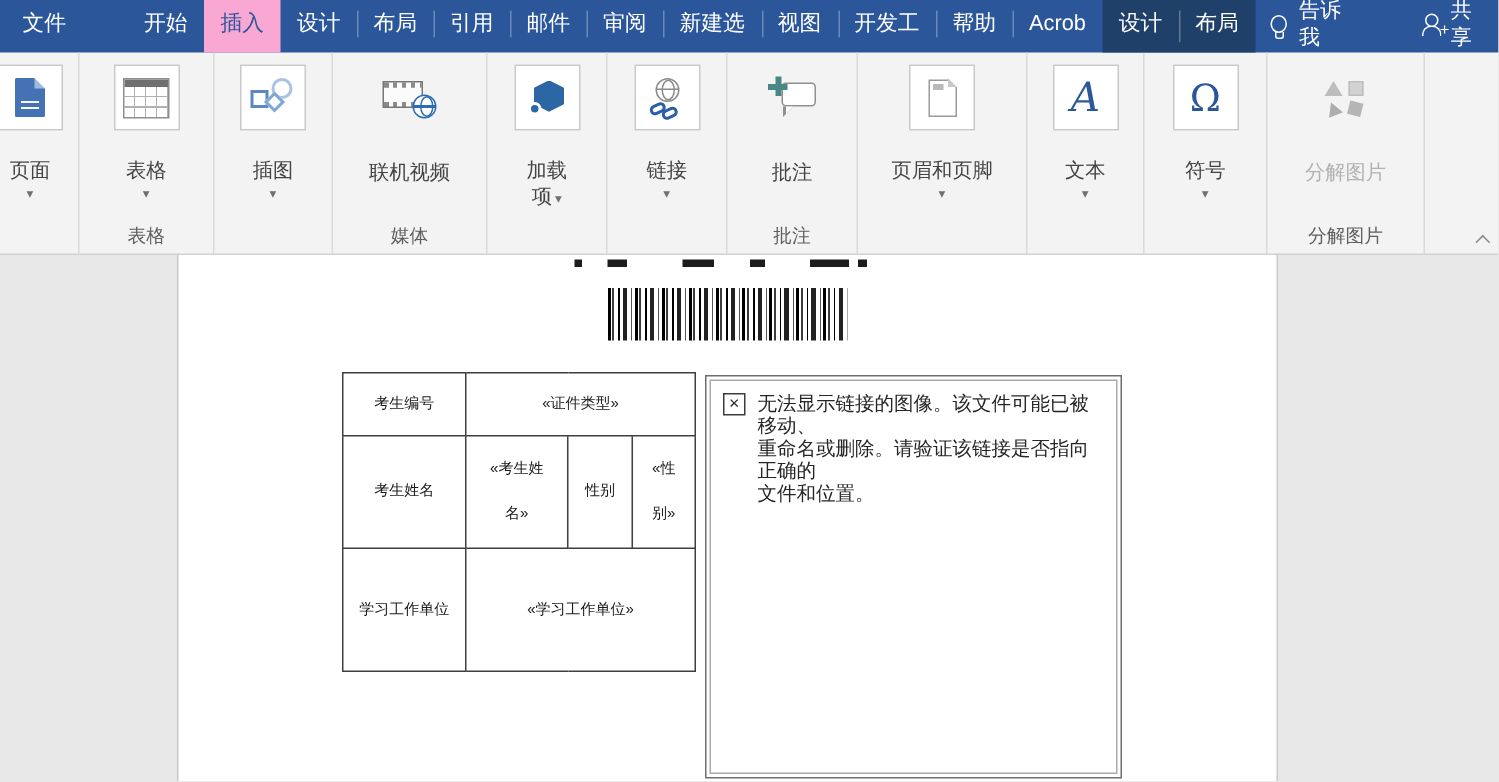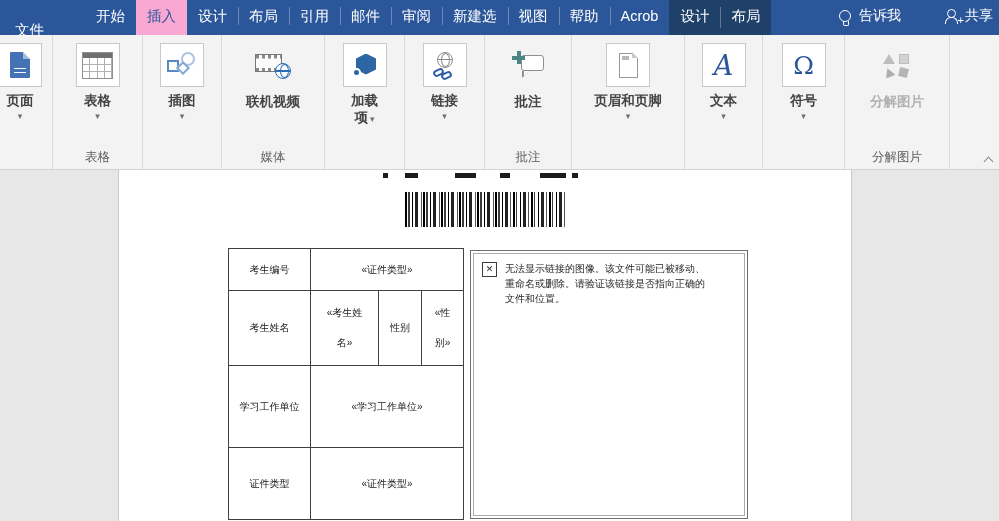--- a/index.html
+++ b/index.html
@@ -6,21 +6,21 @@
   html,body { width:999px; height:521px; overflow:hidden;
     font-family:"Liberation Sans","DejaVu Sans",sans-serif; background:#e7e7e7; }
 
   
   .tabbar { height:32px; background:#2b579a; display:flex; align-items:flex-start;
     position:relative; z-index:5; }
   .tab { height:32px; line-height:33px; padding:0 11px; color:#fff; font-size:14.5px;
     white-space:nowrap; cursor:default; position:relative; }
   .tab.sep::before { content:""; position:absolute; left:0; top:7px; bottom:7px;
     width:1px; background:rgba(255,255,255,.3); }
-  .tab.file { padding:14px 15px; margin-right:26px; }
+  .tab.file { padding:0 15px; margin-right:26px; }
   .tab.active { background:#f9a8d4; color:#2b579a; height:35px; z-index:7; }
   .ctx { display:flex; background:#1f4068; height:35px; z-index:6; }
   .ctx .tab { height:35px; }
   .tellme { margin-left:auto; display:flex; align-items:center; gap:8px; height:32px;
     padding:0 10px; color:#fff; font-size:14px; }
   .share { display:flex; align-items:center; gap:5px; height:32px; padding:0 6px 0 10px;
     margin-left:24px; color:#fff; font-size:14px; }
   .bulb { width:12px; height:12px; border:1.5px solid #fff; border-radius:50%; position:relative; }
   .bulb::after { content:""; position:absolute; left:2.6px; bottom:-5px; width:4px; height:4px;
     border:1.5px solid #fff; border-top:none; border-radius:0 0 2px 2px; }
@@ -35,21 +35,21 @@
   .ribbon { height:138px; background:#f3f3f4; border-top:3px solid #2b579a;
     border-bottom:1px solid #d2d2d2; display:flex; position:relative; z-index:1; }
   .grp { position:relative; height:100%; border-right:1px solid #dadada;
     display:flex; flex-direction:column; align-items:center; overflow:hidden; }
   .glabel { position:absolute; bottom:3px; left:0; right:0; text-align:center;
     font-size:12.5px; color:#5e5e5e; white-space:nowrap; }
   .rbtn { display:flex; flex-direction:column; align-items:center; cursor:default; }
   .icon-box { width:44px; height:44px; border:1px solid #c9c9c9; background:#fff;
     margin-top:8px; display:flex; align-items:center; justify-content:center; }
   .icon-plain { height:46px; margin-top:7px; display:flex; align-items:center; justify-content:center; }
-  .rlabel { margin-top:5px; font-size:13.5px; color:#444; text-align:center; line-height:17px;font-weight:bold; }
+  .rlabel { margin-top:18px; font-size:13.5px; color:#444; text-align:center; line-height:17px; }
   .rlabel.gray { color:#b1b1b1; }
   .arrow { font-size:9px; color:#707070; margin-top:3px; line-height:8px; }
   .wraplbl { width:36px; }
   .wraplbl .arrow-inline { font-size:9px; color:#707070; margin-left:2px; }
 
   
   .icon-pagefile { width:20px; height:26px; background:#4472b4; border-radius:1px; position:relative; }
   .icon-pagefile::before { content:""; position:absolute; top:0; right:0; border-style:solid;
     border-width:0 7px 7px 0; border-color:#fff #fff #9db9dd #9db9dd; }
   .icon-pagefile::after { content:""; position:absolute; left:4px; right:4px; top:14px; height:7px;
@@ -146,36 +146,37 @@
   table.doctable td { border:1px solid #3f3f3f; text-align:center; vertical-align:middle;
     line-height:30px; padding:0 8px; background:#fff; }
   tr.r1 { height:42px; } tr.r2 { height:75px; } tr.r3 { height:82px; } tr.r4 { height:72px; }
 
   .errpanel { position:absolute; left:470px; top:80px; width:278px; height:269px;
     border:1px solid #6e6e6e; background:#fff; }
   .errinner { position:absolute; left:2px; top:2px; right:2px; bottom:2px;
     border:1px solid #ababab; display:flex; align-items:flex-start; padding:7px 6px; }
   .errx { width:15px; height:15px; border:1px solid #3c3c3c; color:#2a2a2a; font-size:9px;
     line-height:13px; text-align:center; flex:0 0 auto; margin:1px 8px 0 2px; }
-  .errtext { font-size:10px; line-height:15px; color:#262626; white-space:pre-line; }
+  .errtext { font-size:13px; line-height:15px; color:#262626; white-space:pre-line; }
 </style>
 </head>
 <body>
 
 <div class="tabbar">
   <div class="tab file">文件</div>
   <div class="tab">开始</div>
   <div class="tab active">插入</div>
   <div class="tab">设计</div>
   <div class="tab sep">布局</div>
   <div class="tab sep">引用</div>
   <div class="tab sep">邮件</div>
   <div class="tab sep">审阅</div>
   <div class="tab sep">新建选</div>
   <div class="tab sep">视图</div>
+  <div class="tab sep">开发工</div>
   <div class="tab sep">帮助</div>
   <div class="tab sep">Acrob</div>
   <div class="ctx">
     <div class="tab">设计</div>
     <div class="tab sep">布局</div>
   </div>
   <div class="tellme">
     <span class="bulb"></span>
     <span>告诉我</span>
   </div>
@@ -355,24 +356,20 @@
     <tr class="r2">
       <td>考生姓名</td>
       <td>«考生姓名»</td>
       <td>性别</td>
       <td>«性别»</td>
     </tr>
     <tr class="r3">
       <td>学习工作单位</td>
       <td colspan="3">«学习工作单位»</td>
     </tr>
-    <tr class="r4">
-      <td>证件类型</td>
-      <td colspan="3">«证件类型»</td>
-    </tr>
   </tbody>
     </table>
 
   <div class="errpanel">
     <div class="errinner">
       <div class="errx">✕</div>
       <div class="errtext">无法显示链接的图像。该文件可能已被移动、
 重命名或删除。请验证该链接是否指向正确的
 文件和位置。</div>
     </div>

